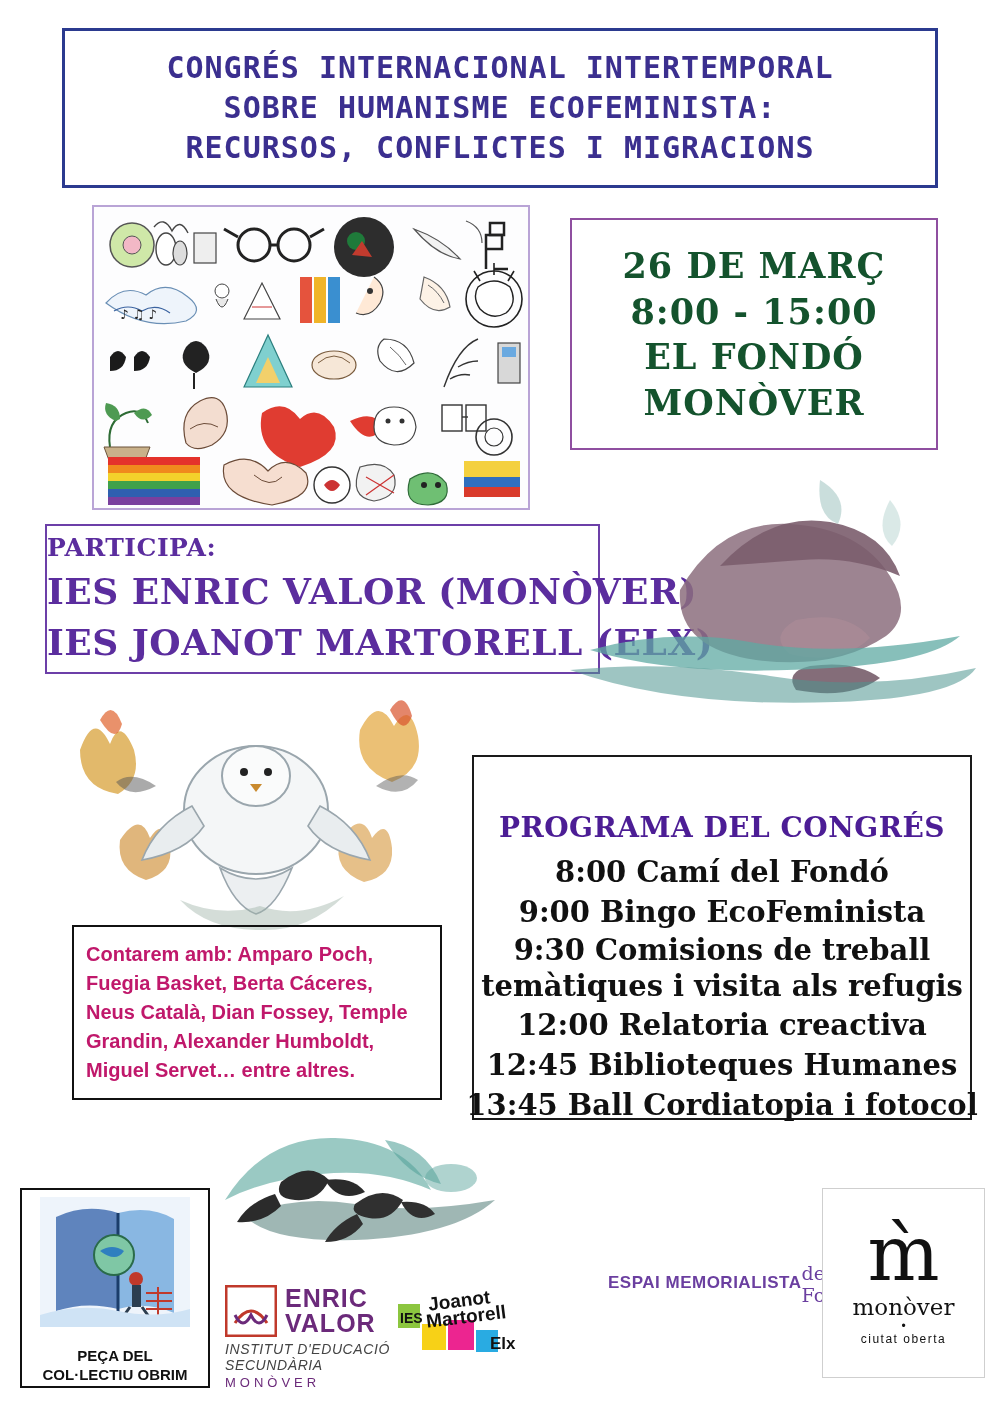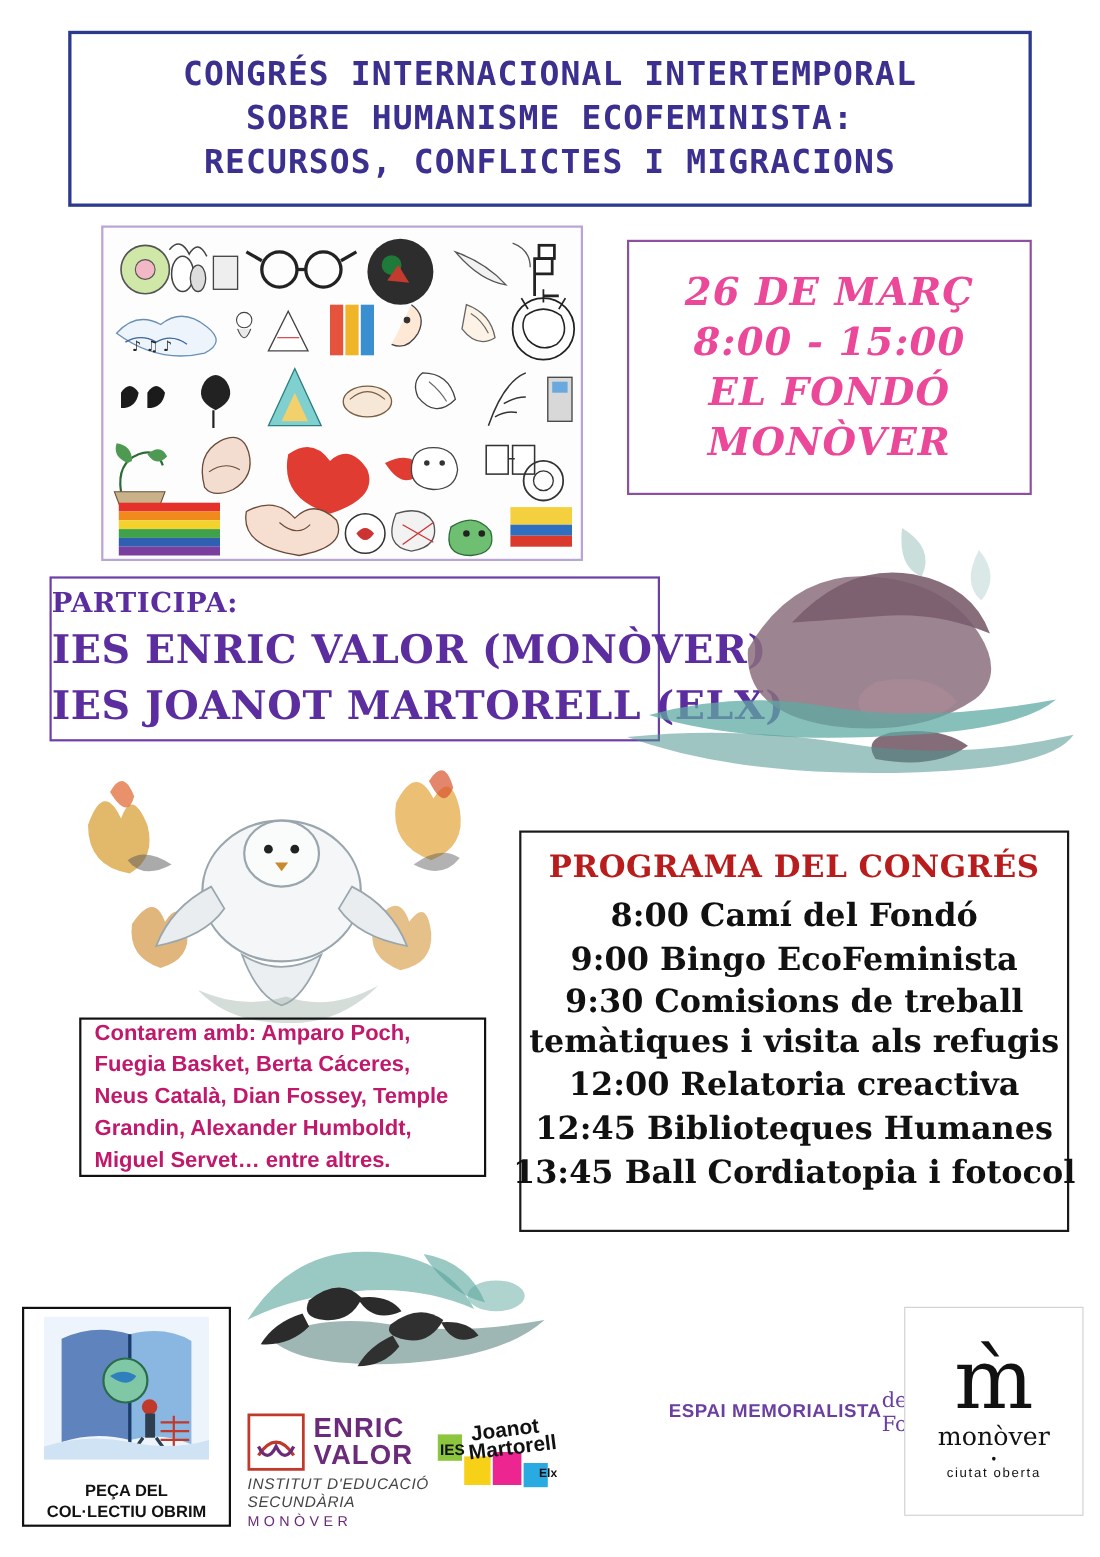--- a/index.html
+++ b/index.html
@@ -63,27 +63,26 @@
     border: 2px solid #8f4fa0;
     box-sizing: border-box;
     display: flex;
     flex-direction: column;
     align-items: center;
     justify-content: center;
   }
   #date-box .dline {
     font-family: "DejaVu Serif", serif;
     font-weight: bold;
-    color: #ec4899;
+    color: #14532d;
     font-size: 35px;
     line-height: 1.3;
     text-align: center;
     white-space: nowrap;
     letter-spacing: 1px;
-    font-style: italic;
   }
 
   
   #participa-box {
     position: absolute;
     left: 45px;
     top: 524px;
     width: 555px;
     height: 150px;
     border: 2px solid #6c3fa8;
@@ -134,44 +133,45 @@
     box-sizing: border-box;
     display: flex;
     flex-direction: column;
     align-items: center;
     justify-content: flex-start;
     padding-top: 14px;
   }
   #programa-box .ptitle {
     font-family: "DejaVu Serif", serif;
     font-weight: bold;
-    color: #b91c1c;
+    color: #4c1d95;
     font-size: 28px;
     letter-spacing: 0.5px;
     margin-bottom: 8px;
     white-space: nowrap;
+    margin-top: 40px;
   }
   #programa-box .pitem {
     font-family: "DejaVu Serif", serif;
     font-weight: bold;
     color: #111;
     font-size: 29px;
     line-height: 1.38;
     text-align: center;
     white-space: nowrap;
   }
   #programa-box .pitem.wrap { white-space: normal; line-height: 1.25; }
 
   
   #contarem-box {
     position: absolute;
     left: 72px;
     top: 925px;
     width: 370px;
-    height: 145px;
+    height: 175px;
     border: 2px solid #111;
     box-sizing: border-box;
     padding: 10px 12px;
     display: flex;
     flex-direction: column;
     justify-content: center;
   }
   #contarem-box .cline {
     font-family: "Liberation Sans", sans-serif;
     font-weight: bold;
@@ -273,21 +273,21 @@
     font-family: "Liberation Sans", sans-serif;
     font-weight: bold;
     color: #111;
     font-size: 14px;
   }
   #logo-joanot .elx {
     position: absolute;
     font-family: "Liberation Sans", sans-serif;
     font-weight: bold;
     color: #111;
-    font-size: 11px;
+    font-size: 17px;
   }
   #logo-joanot .blk { position: absolute; }
 
   #logo-espai {
     position: absolute;
     left: 608px;
     top: 1195px;
     width: 235px;
     height: 175px;
     display: flex;

